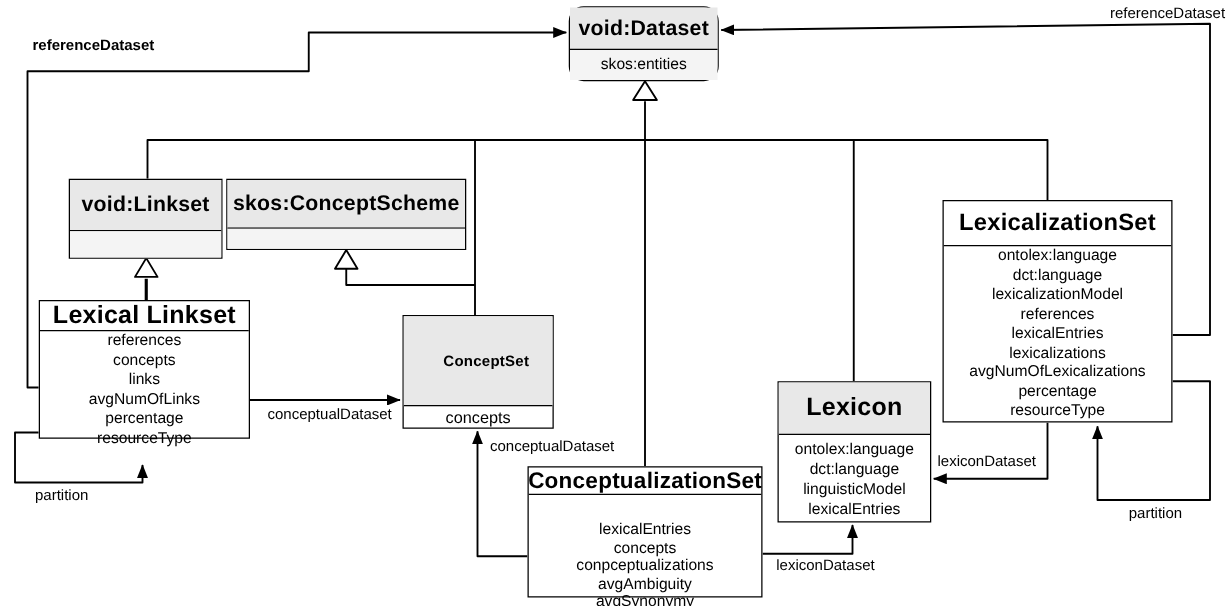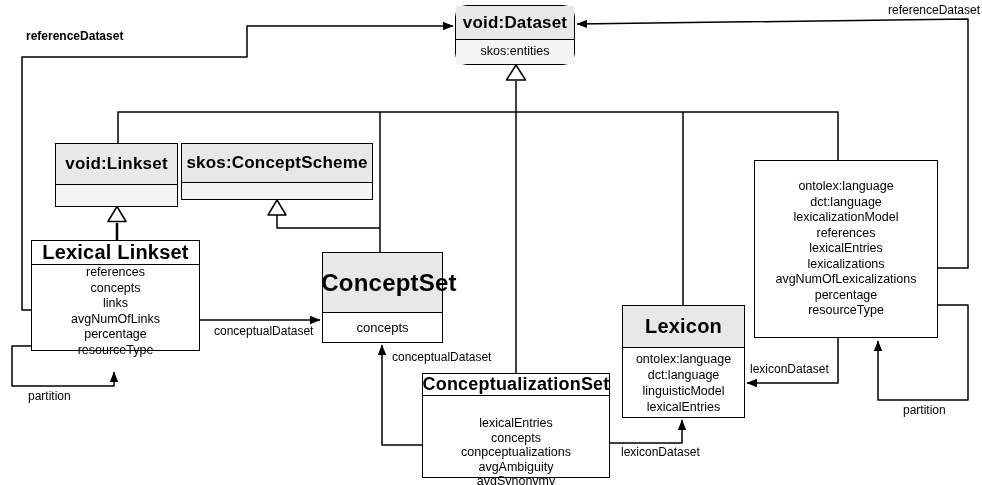--- a/index.html
+++ b/index.html
@@ -94,21 +94,21 @@
         <div>references</div>
         <div>concepts</div>
         <div>links</div>
         <div>avgNumOfLinks</div>
         <div>percentage</div>
         <div>resourceType</div>
       </div>
   </div>
 
   <div class="uml-class gray-header" style="left:322px; top:252px; width:121px; height:91px;">
-    <div class="uml-title" style="height:60px; font-size:24px;padding-left:13px;">ConceptSet</div>
+    <div class="uml-title" style="height:72px; font-size:12px;padding-left:13px;">ConceptSet</div>
     <div class="uml-attrs" style="font-size:13px;">
         <div>concepts</div>
       </div>
   </div>
 
   <div class="uml-class" style="left:422px; top:373px; width:188px; height:105px;gap:20px;">
     <div class="uml-title" style="height:31px; font-size:18px;">ConceptualizationSet</div>
     <div class="uml-attrs" style="line-height:14.5px;">
         <div>lexicalEntries</div>
         <div>concepts</div>
@@ -122,20 +122,21 @@
     <div class="uml-title" style="height:42px; font-size:20px;">Lexicon</div>
     <div class="uml-attrs" style="line-height:16px;">
         <div>ontolex:language</div>
         <div>dct:language</div>
         <div>linguisticModel</div>
         <div>lexicalEntries</div>
       </div>
   </div>
 
   <div class="uml-class" style="left:754px; top:160px; width:184px; height:178px;">
+    <div class="uml-title" style="height:36px; font-size:19px;">LexicalizationSet</div>
     <div class="uml-attrs">
         <div>ontolex:language</div>
         <div>dct:language</div>
         <div>lexicalizationModel</div>
         <div>references</div>
         <div>lexicalEntries</div>
         <div>lexicalizations</div>
         <div>avgNumOfLexicalizations</div>
         <div>percentage</div>
         <div>resourceType</div>

